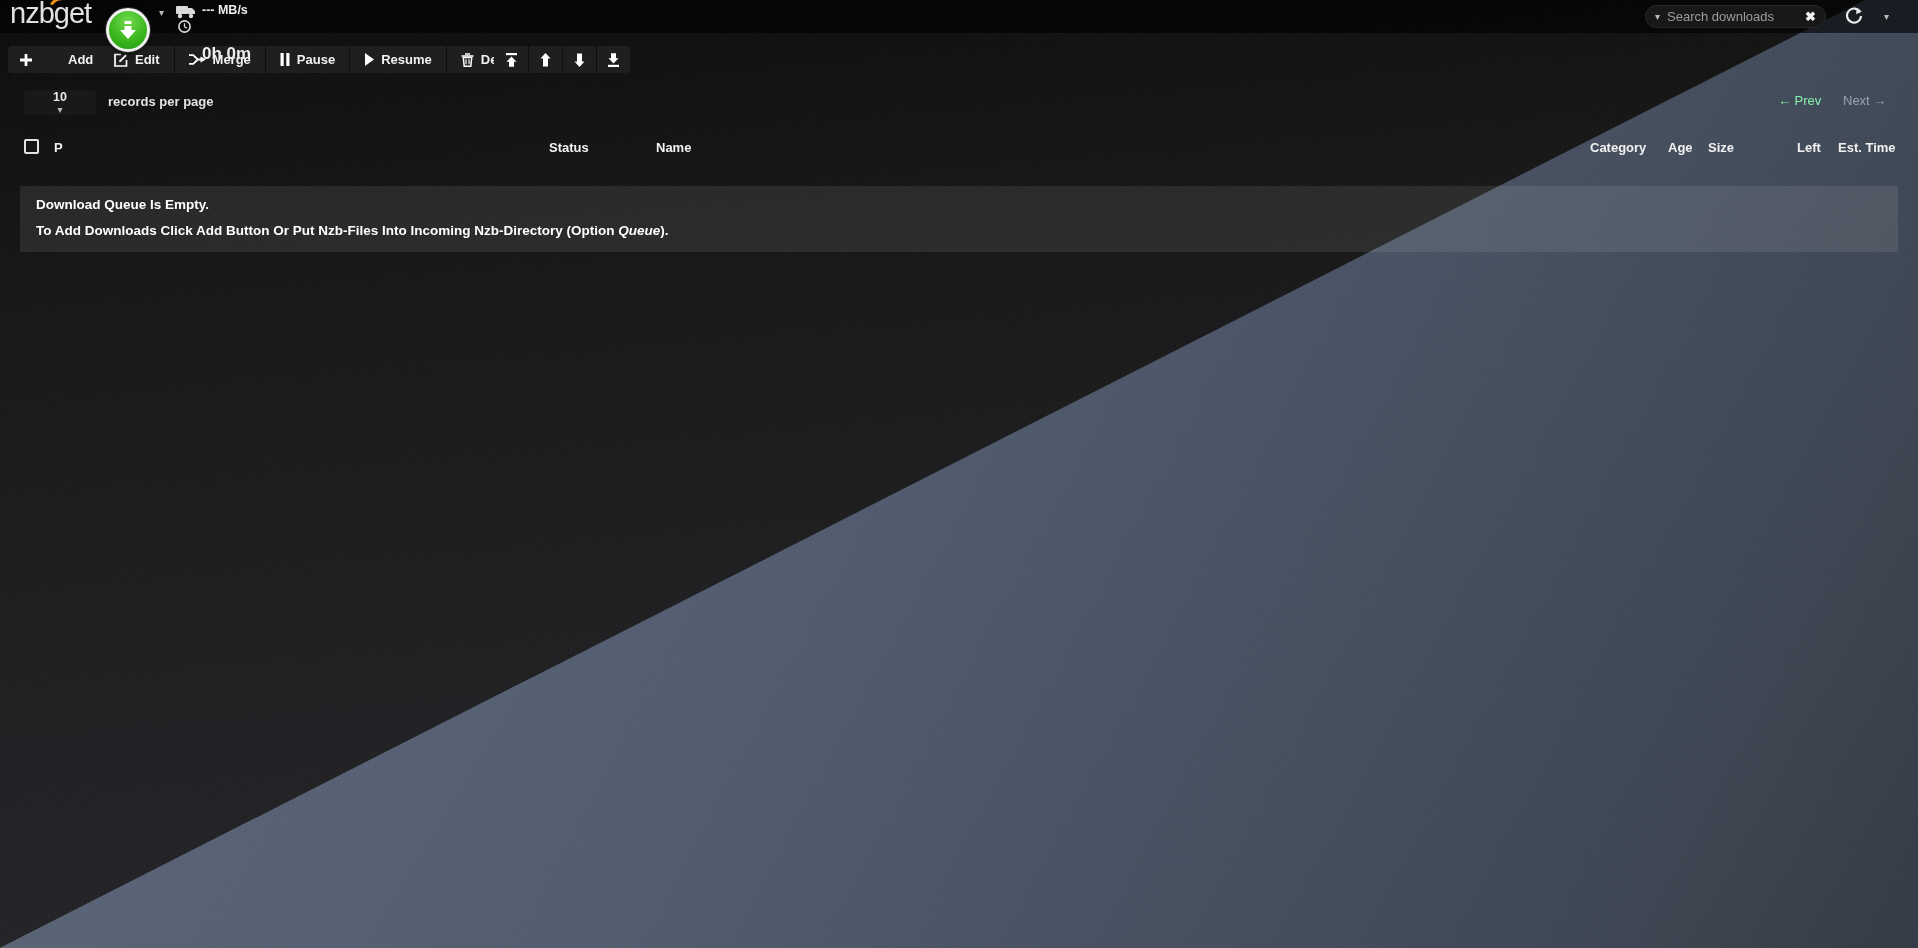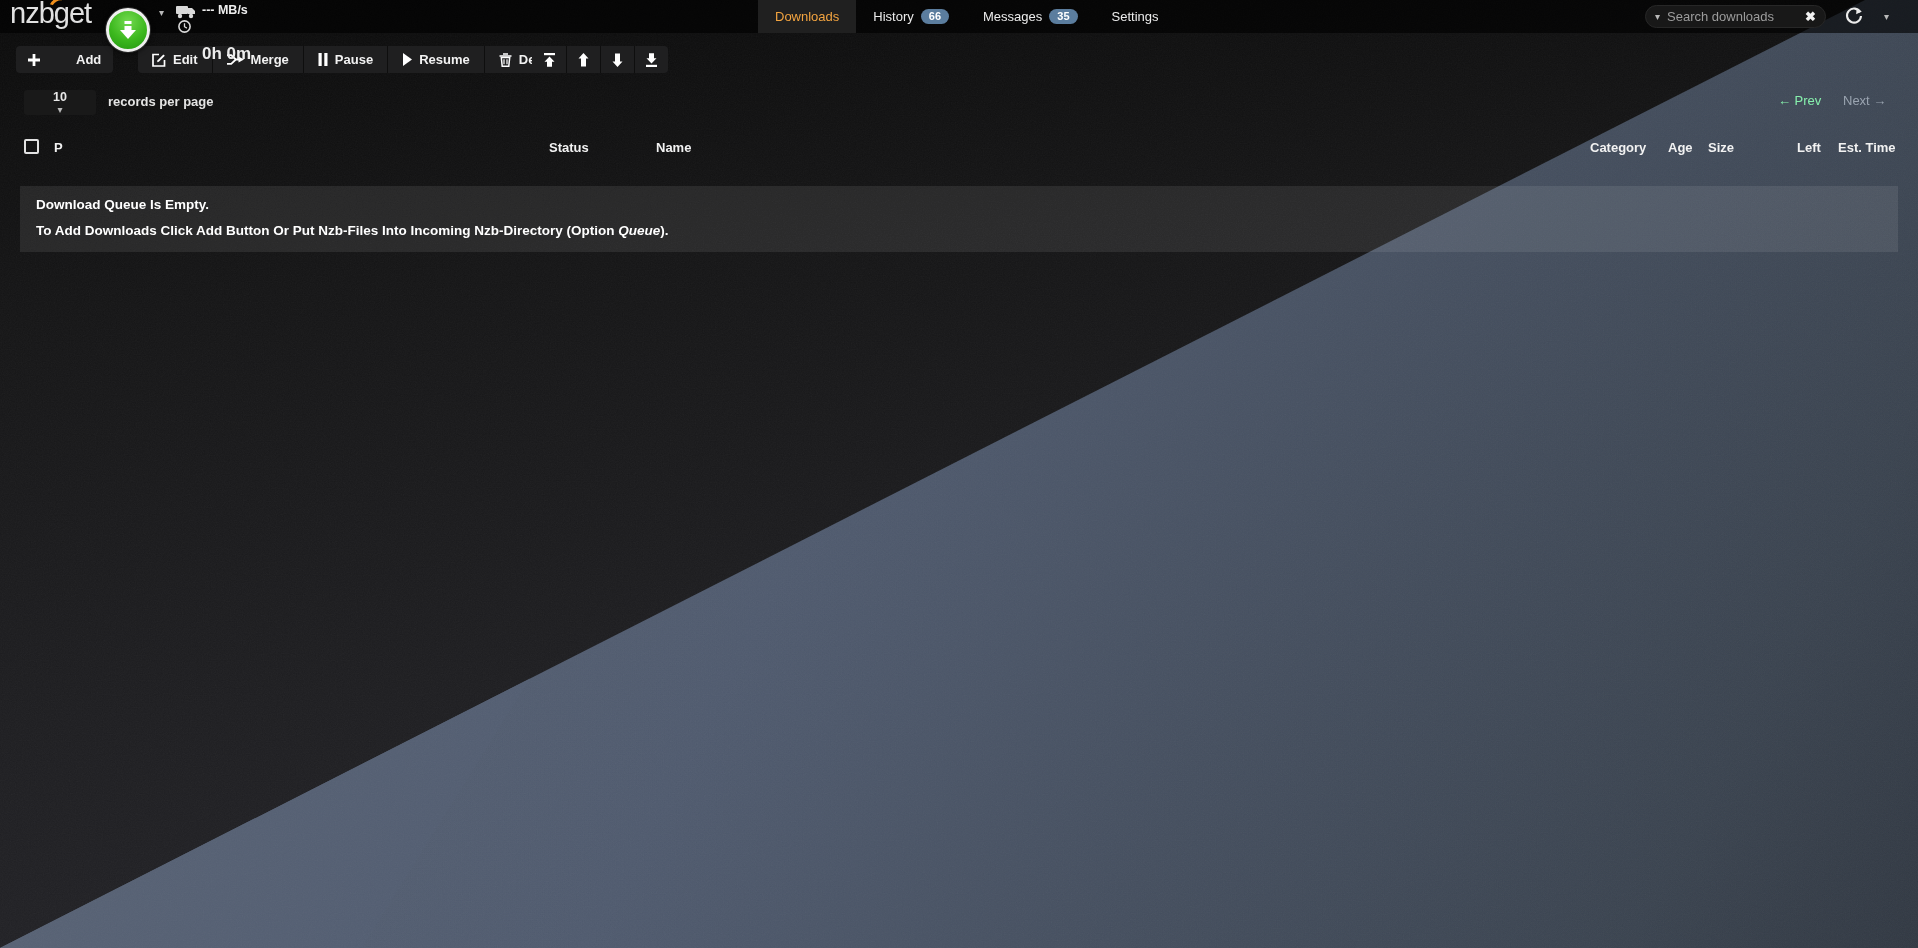--- a/index.html
+++ b/index.html
@@ -50,26 +50,26 @@
   #search-input::placeholder { color:#9c9c9c; }
   #search-clear { color:#f2f2f2; font-size:13px; font-weight:700; cursor:pointer; line-height:1; }
   #refresh-btn { position:absolute; left:1845px; top:7px; width:18px; height:18px; cursor:pointer; }
   #nav-caret2 { position:absolute; left:1884px; top:11px; }
 
   
   .tbtn { position:absolute; top:46px; height:27px; background:#1f1f20; border-radius:4px;
     color:#f2f2f2; font-size:13px; font-weight:700; display:flex; align-items:center;
     padding:0 12px; gap:7px; cursor:pointer; }
   .tgroup { position:absolute; top:46px; height:27px; display:flex; background:#1f1f20;
-    border-radius:4px; overflow:hidden;margin-left:38px; }
+    border-radius:4px; overflow:hidden; }
   .tgroup .seg { display:flex; align-items:center; gap:7px; padding:0 14px;
     color:#f2f2f2; font-size:13px; font-weight:700; border-left:1px solid #0e0e0e; cursor:pointer; }
   .tgroup .seg:first-child { border-left:none; }
   .tgroup .seg.icon-only { width:34px; justify-content:center; padding:0; }
-  #btn-add { left:16px;gap:36px; }
+  #btn-add { left:8px;gap:36px; }
   #group-edit { left:100px; }
   #group-move { left:494px; }
 
   
   #select-records { position:absolute; left:24px; top:90px; width:72px; height:25px;
     background:#191919; border-radius:3px; display:flex; align-items:center;
     padding:0 8px; cursor:pointer;flex-direction:column; }
   #select-records .val { flex:1; color:#e8e8e8; font-size:12.5px; font-weight:700; }
   #records-label { position:absolute; left:108px; top:94px; font-size:13px; font-weight:600; color:#e4e4e4; }
   #pg-prev { position:absolute; left:1778px; top:93px; font-size:13px; color:#86efac; cursor:default; }
@@ -124,36 +124,20 @@
     <circle cx="15" cy="10" r="2.2" fill="#d9d9d9"></circle>
   </svg>
   <span id="statline1">--- MB/s</span>
 
   <svg id="clock-ic" width="13" height="13" viewBox="0 0 13 13">
     <circle cx="6.5" cy="6.5" r="5.6" fill="none" stroke="#d9d9d9" stroke-width="1.6"></circle>
     <path d="M6.5 3.2v3.5l2.4 1.4" fill="none" stroke="#d9d9d9" stroke-width="1.3"></path>
   </svg>
   <span id="statline2">0h 0m</span>
 
-  <div id="tabs">
-    <div class="tab active">
-      <span>Downloads</span>
-    </div>
-    <div class="tab">
-      <span>History</span>
-      <span class="badge">66</span>
-    </div>
-    <div class="tab">
-      <span>Messages</span>
-      <span class="badge">35</span>
-    </div>
-    <div class="tab">
-      <span>Settings</span>
-    </div>
-  </div>
 
   <div id="search-box">
     <span class="nav-caret">▾</span>
     <input id="search-input" placeholder="Search downloads" style="">
     <span id="search-clear">✖</span>
   </div>
 
   <svg id="refresh-btn" viewBox="0 0 18 18">
     <path d="M15.2 5.3A7 7 0 1 0 16 9" fill="none" stroke="#ececec" stroke-width="2.1"></path>
     <path d="M11.6 1.2l5.2 3.4-5.6 2.6z" fill="#ececec"></path>

